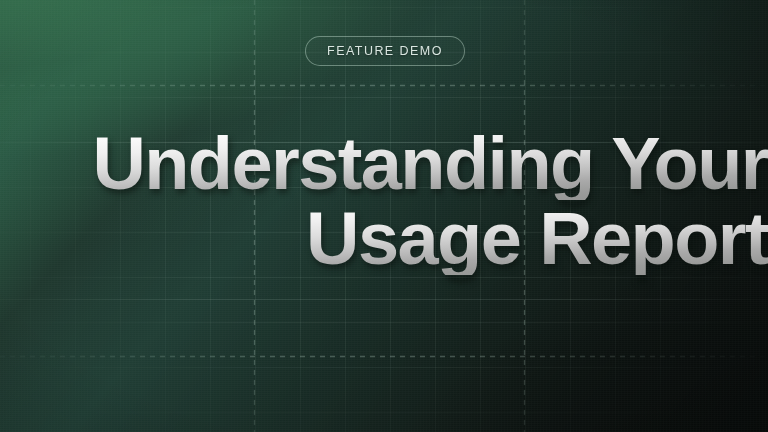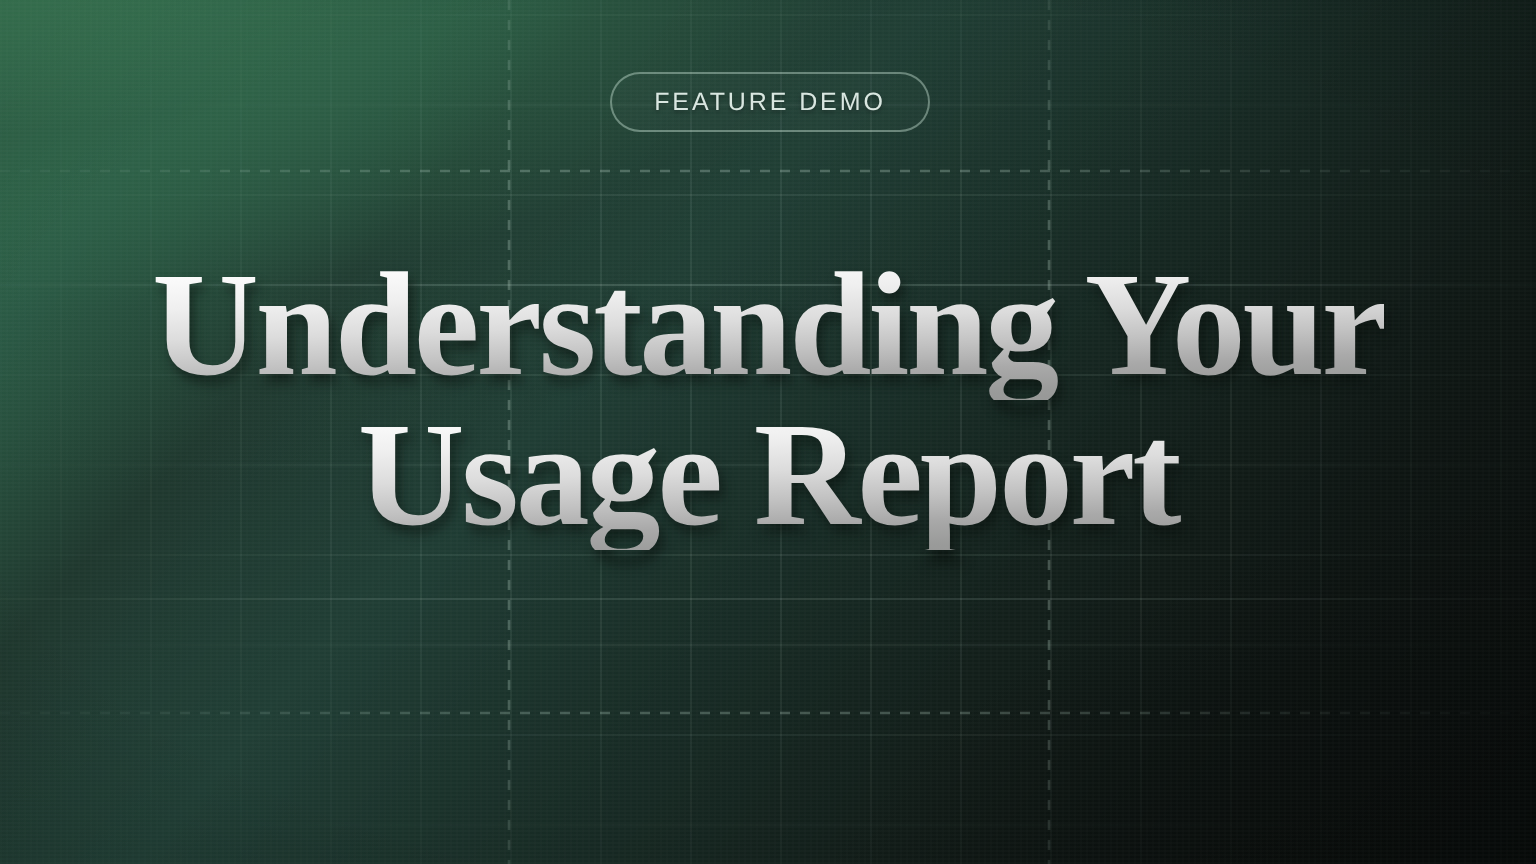--- a/index.html
+++ b/index.html
@@ -100,22 +100,21 @@
     white-space: nowrap;
     text-shadow: 0 1px 2px rgba(0,0,0,0.35);
   }
 
   
   .title-block {
     position: absolute;
     left: 0;
     top: 128px;
     width: 768px;
-    text-align: center;
-    font-family: Liberation Serif, serif;
+    text-align: right;
   }
   .title-line {
     position: relative;
     font-weight: 700;
     line-height: 0.97;
     white-space: nowrap;
     letter-spacing: -1.6px;
   }
   .t1 { font-size: 74px; }
   .t2 { font-size: 74px; margin-top: 3px; }

